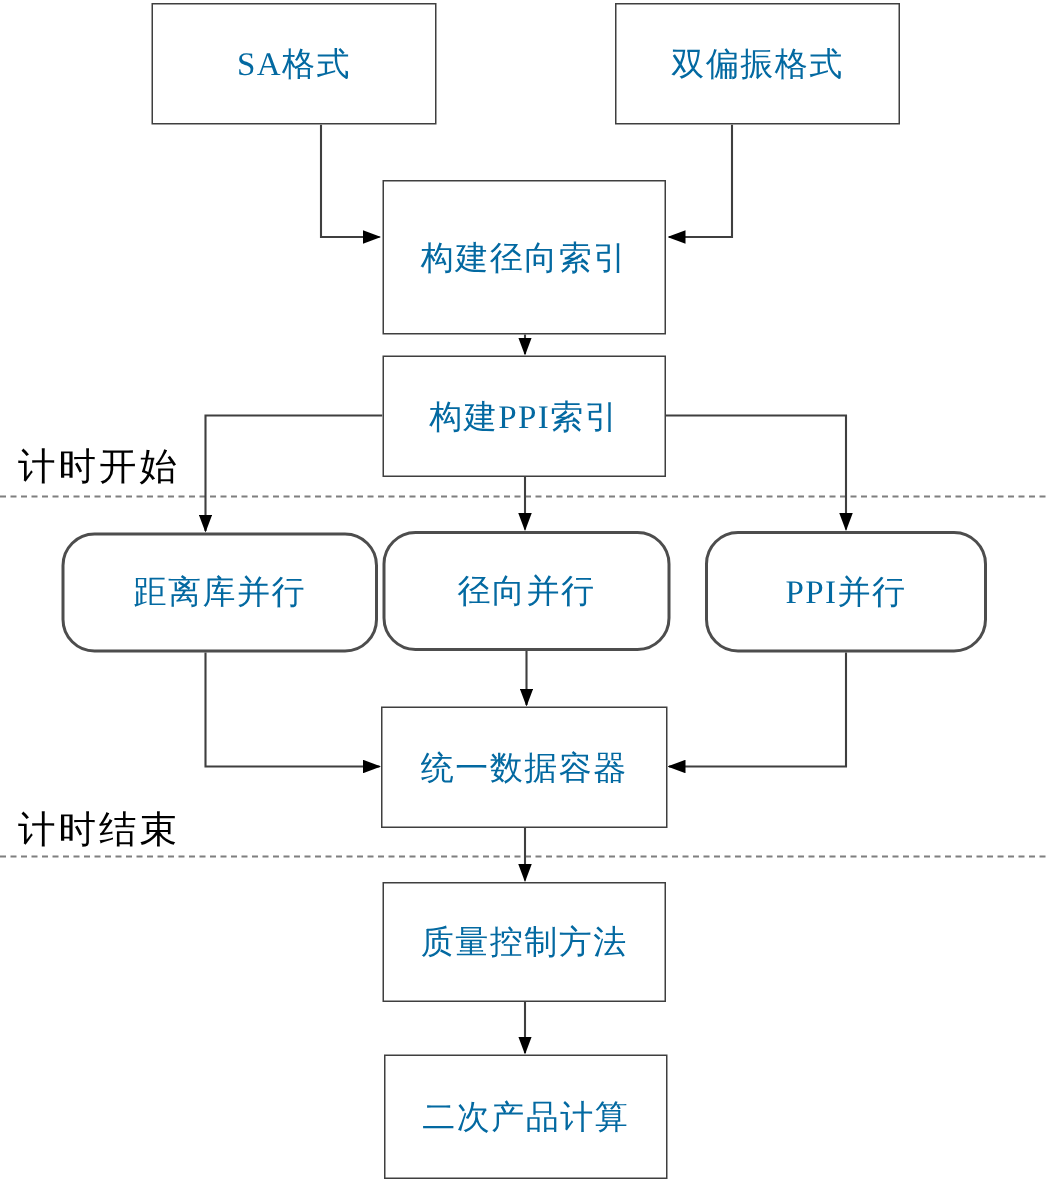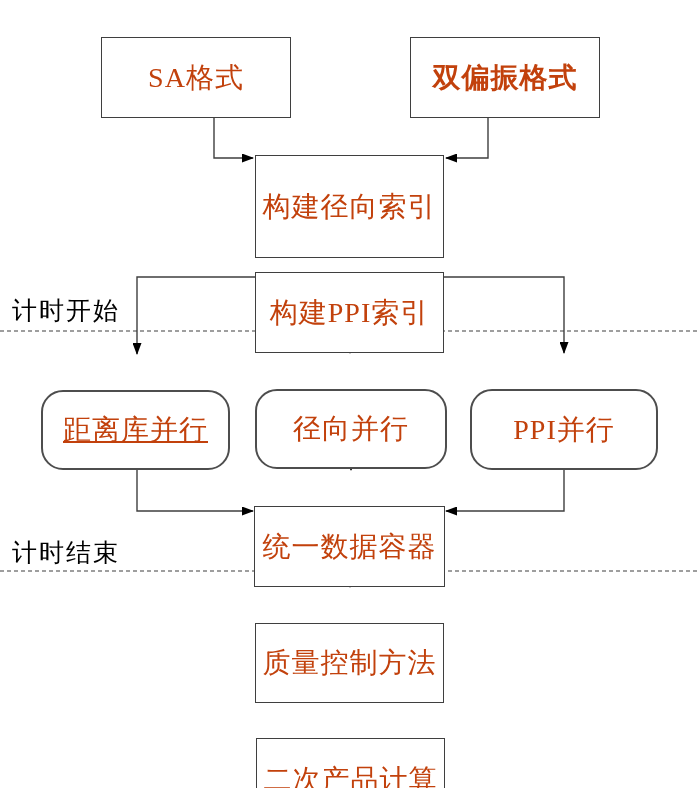--- a/index.html
+++ b/index.html
@@ -17,44 +17,43 @@
     width: 700px; height: 788px;
   }
   .node {
     position: absolute;
     box-sizing: border-box;
     display: flex;
     align-items: center;
     justify-content: center;
     background: #ffffff;
     border: 1px solid #3f3f3f;
-    color: #c2410c;
-    font-size: 28px;
+    color: #0369a1;
+    font-size: 22px;
     letter-spacing: 1px;
     white-space: nowrap;
-    margin-top: 35px;
   }
   .node.rounded {
     border-radius: 22px;
     border-width: 2px;
     border-color: #4d4d4d;
   }
   .phase-label {
     position: absolute;
     color: #000000;
     font-size: 25px;
     letter-spacing: 2px;
     white-space: nowrap;
   }
   
   #n-sa        { left: 101px; top:   2px; width: 190px; height: 81px; }
-  #n-dual      { left: 410px; top:   2px; width: 190px; height: 81px; font-weight: bold; }
+  #n-dual      { left: 410px; top:   2px; width: 190px; height: 81px; }
   #n-radidx    { left: 255px; top: 120px; width: 189px; height: 103px; }
   #n-ppiidx    { left: 255px; top: 237px; width: 189px; height: 81px; text-align: right; }
-  #n-range     { left:  41px; top: 355px; width: 189px; height: 80px; text-decoration: underline; }
+  #n-range     { left:  41px; top: 355px; width: 211px; height: 80px; }
   #n-radpar    { left: 255px; top: 354px; width: 192px; height: 80px; }
   #n-ppipar    { left: 470px; top: 354px; width: 188px; height: 81px; }
   #n-container { left: 254px; top: 471px; width: 191px; height: 81px; }
   #n-qc        { left: 255px; top: 588px; width: 189px; height: 80px; }
   #n-secondary { left: 256px; top: 703px; width: 189px; height: 83px; }
   #lbl-start   { left: 12px; top: 294px; }
   #lbl-end     { left: 12px; top: 536px; }
 </style>
 </head>
 <body>

